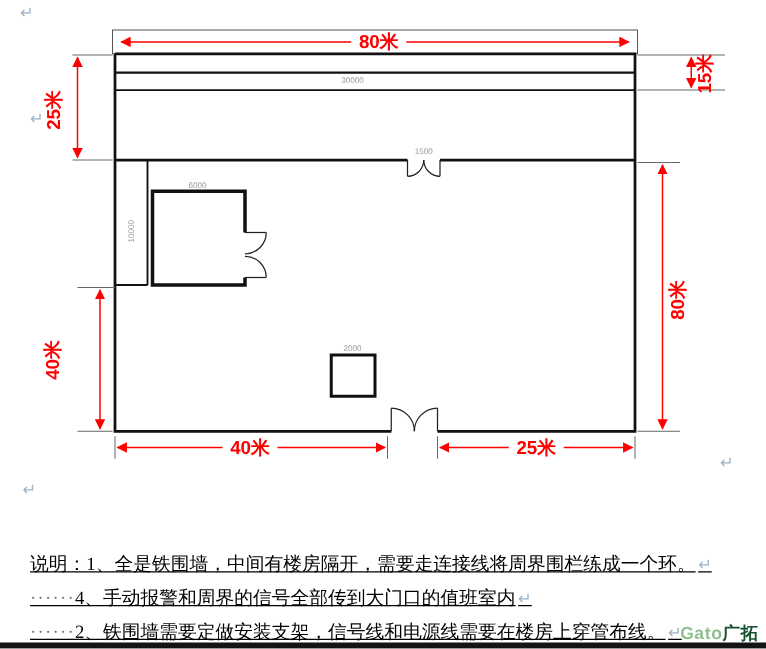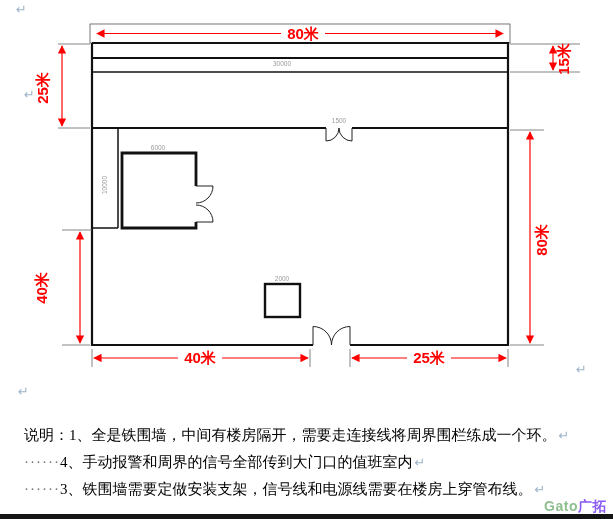--- a/index.html
+++ b/index.html
@@ -6,28 +6,28 @@
   .stage{position:relative;width:613px;height:519px;background:#ffffff;overflow:hidden;
          font-family:"Liberation Sans",sans-serif;}
   .plan-svg{position:absolute;left:0;top:0;}
   .dim-red{fill:#ff0000;font:bold 15px "Liberation Sans",sans-serif;}
   .cad{fill:#9a9a9a;font:6.5px "Liberation Sans",sans-serif;}
   .pmark{fill:#9db4ca;font:13px "DejaVu Sans",sans-serif;}
   .wall{stroke:#111111;fill:none;}
   .thinline{stroke:#666666;stroke-width:0.8;}
   .redline{stroke:#ff0000;stroke-width:1.2;}
   .door{stroke:#222222;stroke-width:1;fill:none;}
-  .notes{position:absolute;left:24px;top:422px;width:582px;color:#000;
-         font-family:"Liberation Serif","DejaVu Serif",serif;font-size:15px;}
+  .notes{position:absolute;left:24px;top:439px;width:582px;color:#000;
+         font-family:"Liberation Serif","DejaVu Serif",serif;font-size:15px;text-decoration:underline;}
   .notes p{margin:0;line-height:27px;white-space:nowrap;}
   .dots{color:#777777;letter-spacing:1px;}
   .ret{color:#9db4ca;font-size:13px;margin-left:2px;font-family:"DejaVu Sans",sans-serif;}
   .watermark{position:absolute;top:498px;right:6px;font:bold 14px "Liberation Sans",sans-serif;letter-spacing:.5px;}
   .wm-latin{color:#8fbe8f;}
-  .wm-cn{color:#8b5cf6;}
+  .wm-cn{color:#14532d;}
   .bottom-bar{position:absolute;left:0;bottom:0;width:613px;height:5px;background:#141414;}
 </style>
 </head>
 <body>
 
 <div class="stage">
 
   <svg class="plan-svg" width="613" height="400" viewBox="0 0 613 400">
     <defs>
       <marker id="ra" viewBox="0 0 10 10" refX="9" refY="5" markerWidth="7" markerHeight="7" orient="auto-start-reverse">
@@ -123,21 +123,21 @@
   </svg>
 
   <div class="notes">
     <p>
       <span>说明：1、全是铁围墙，中间有楼房隔开，需要走连接线将周界围栏练成一个环。</span><span class="ret">↵</span>
     </p>
     <p>
       <span class="dots">······</span><span>4、手动报警和周界的信号全部传到大门口的值班室内</span><span class="ret">↵</span>
     </p>
     <p>
-      <span class="dots">······</span><span>3、铁围墙需要定做安装支架，信号线和电源线需要在楼房上穿管布线。</span><span class="ret">↵</span>
+      <span class="dots">······</span><span>2、铁围墙需要定做安装支架，信号线和电源线需要在楼房上穿管布线。</span><span class="ret">↵</span>
     </p>
   </div>
 
   <div class="watermark">
     <span class="wm-latin">Gato</span><span class="wm-cn">广拓</span>
   </div>
 
   <div class="bottom-bar"></div>
 </div>
 

